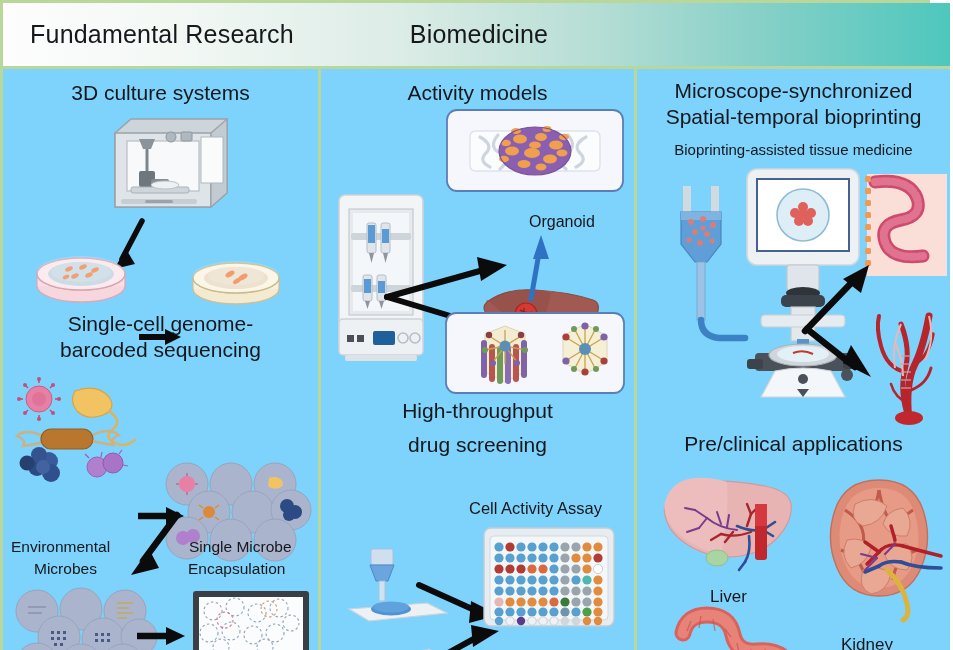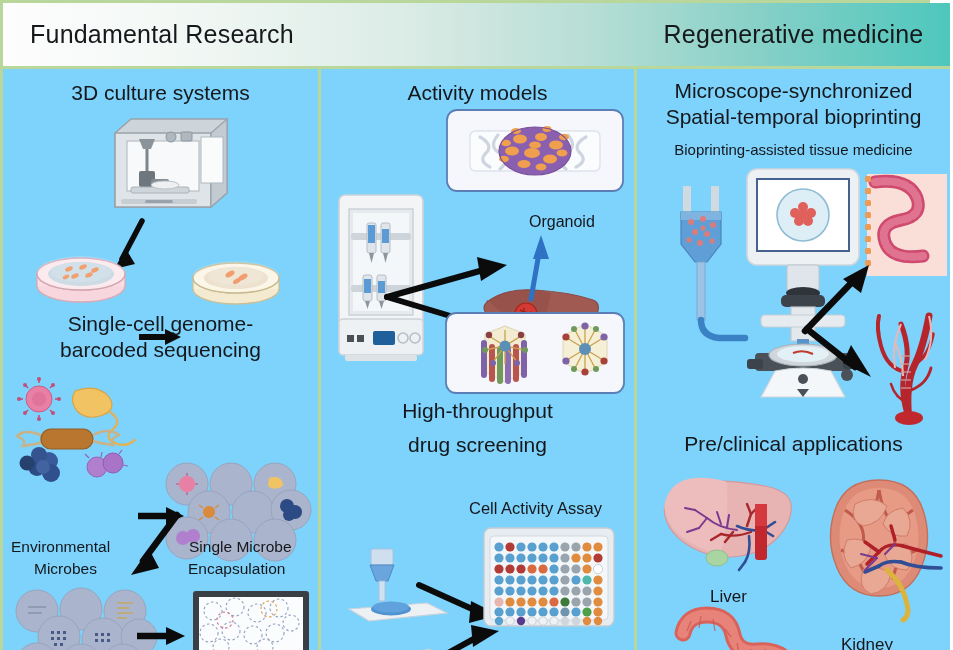--- a/index.html
+++ b/index.html
@@ -34,21 +34,21 @@
   svg{display:block;overflow:visible;}
   .abs{position:absolute;}
 </style>
 </head>
 <body>
 
 <div id="figure">
 
   <div id="header">
     <div class="hcell" id="h1">Fundamental Research</div>
-    <div class="hcell" id="h3">Regenerative medicine</div>
+    <div class="hcell" id="h2">Biomedicine</div>
   </div>
 
   <div class="col" id="colA">
 
     <div class="title" style="top:12px;">3D culture systems</div>
 
     <div class="abs" style="left:98px;top:42px;">
       <svg width="132" height="108" viewBox="0 0 132 108">
         <path d="M14 22 L30 8 L126 8 L126 82 L110 96 L14 96 Z" fill="#cdd4da" stroke="#9aa3ab" stroke-width="1.6"></path>
         <path d="M14 22 L110 22 L110 96 L14 96 Z" fill="#dfe4e8" stroke="#9aa3ab" stroke-width="1.6"></path>

